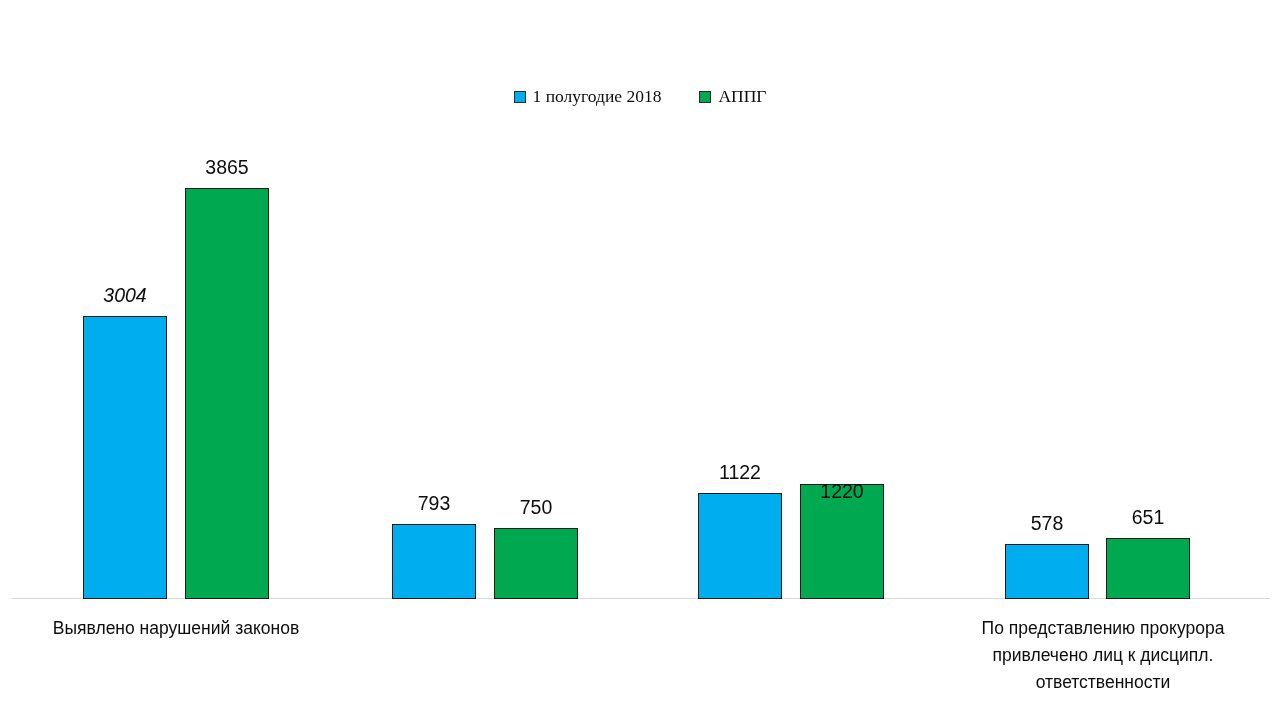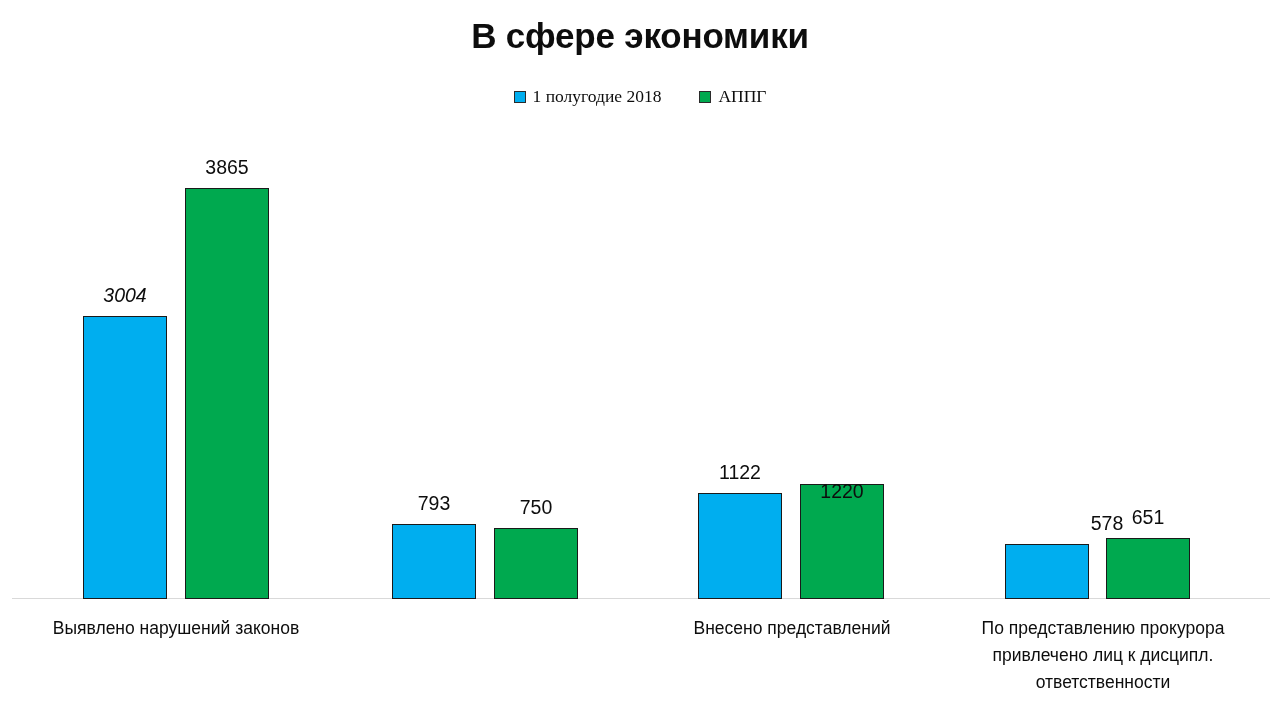--- a/index.html
+++ b/index.html
@@ -100,21 +100,20 @@
     color: #0d0d0d;
     text-align: center;
     top: 615px;
   }
 </style>
 </head>
 <body>
 
 <div class="chart-root">
 
-  <div class="chart-title">В сфере экономики</div>
 
   <div class="legend">
     <div class="legend-item">
       <span class="legend-swatch" style="background:#00AEEF;"></span>
       <span>1 полугодие 2018</span>
     </div>
     <div class="legend-item">
       <span class="legend-swatch" style="background:#00A94F;"></span>
       <span>АППГ</span>
     </div>
@@ -136,23 +135,22 @@
     <div class="bar series-b" style="left:494px; width:84px; top:528px; height:71px;"></div>
     <div class="bar-label" style="left:494px; width:84px; top:495px;">750</div>
 
     <div class="bar series-a" style="left:698px; width:84px; top:493px; height:106px;"></div>
     <div class="bar-label" style="left:698px; width:84px; top:460px;">1122</div>
 
     <div class="bar series-b" style="left:800px; width:84px; top:484px; height:115px;"></div>
     <div class="bar-label" style="left:800px; width:84px; top:451px;margin-top:28px;">1220</div>
 
     <div class="bar series-a" style="left:1005px; width:84px; top:544px; height:55px;"></div>
-    <div class="bar-label" style="left:1065px; width:84px; top:511px;">578</div>
+    <div class="bar-label" style="left:1005px; width:84px; top:511px;">578</div>
 
     <div class="bar series-b" style="left:1106px; width:84px; top:538px; height:61px;"></div>
     <div class="bar-label" style="left:1106px; width:84px; top:505px;">651</div>
 
     <div class="cat-label" style="left:30px; width:292px;">Выявлено нарушений законов</div>
-    <div class="cat-label" style="left:646px; width:292px;">Внесено представлений</div>
     <div class="cat-label" style="left:948px; width:310px;">По представлению прокурора привлечено лиц к дисципл. ответственности</div>
 
   </div>
 </div>
 
 </body></html>

